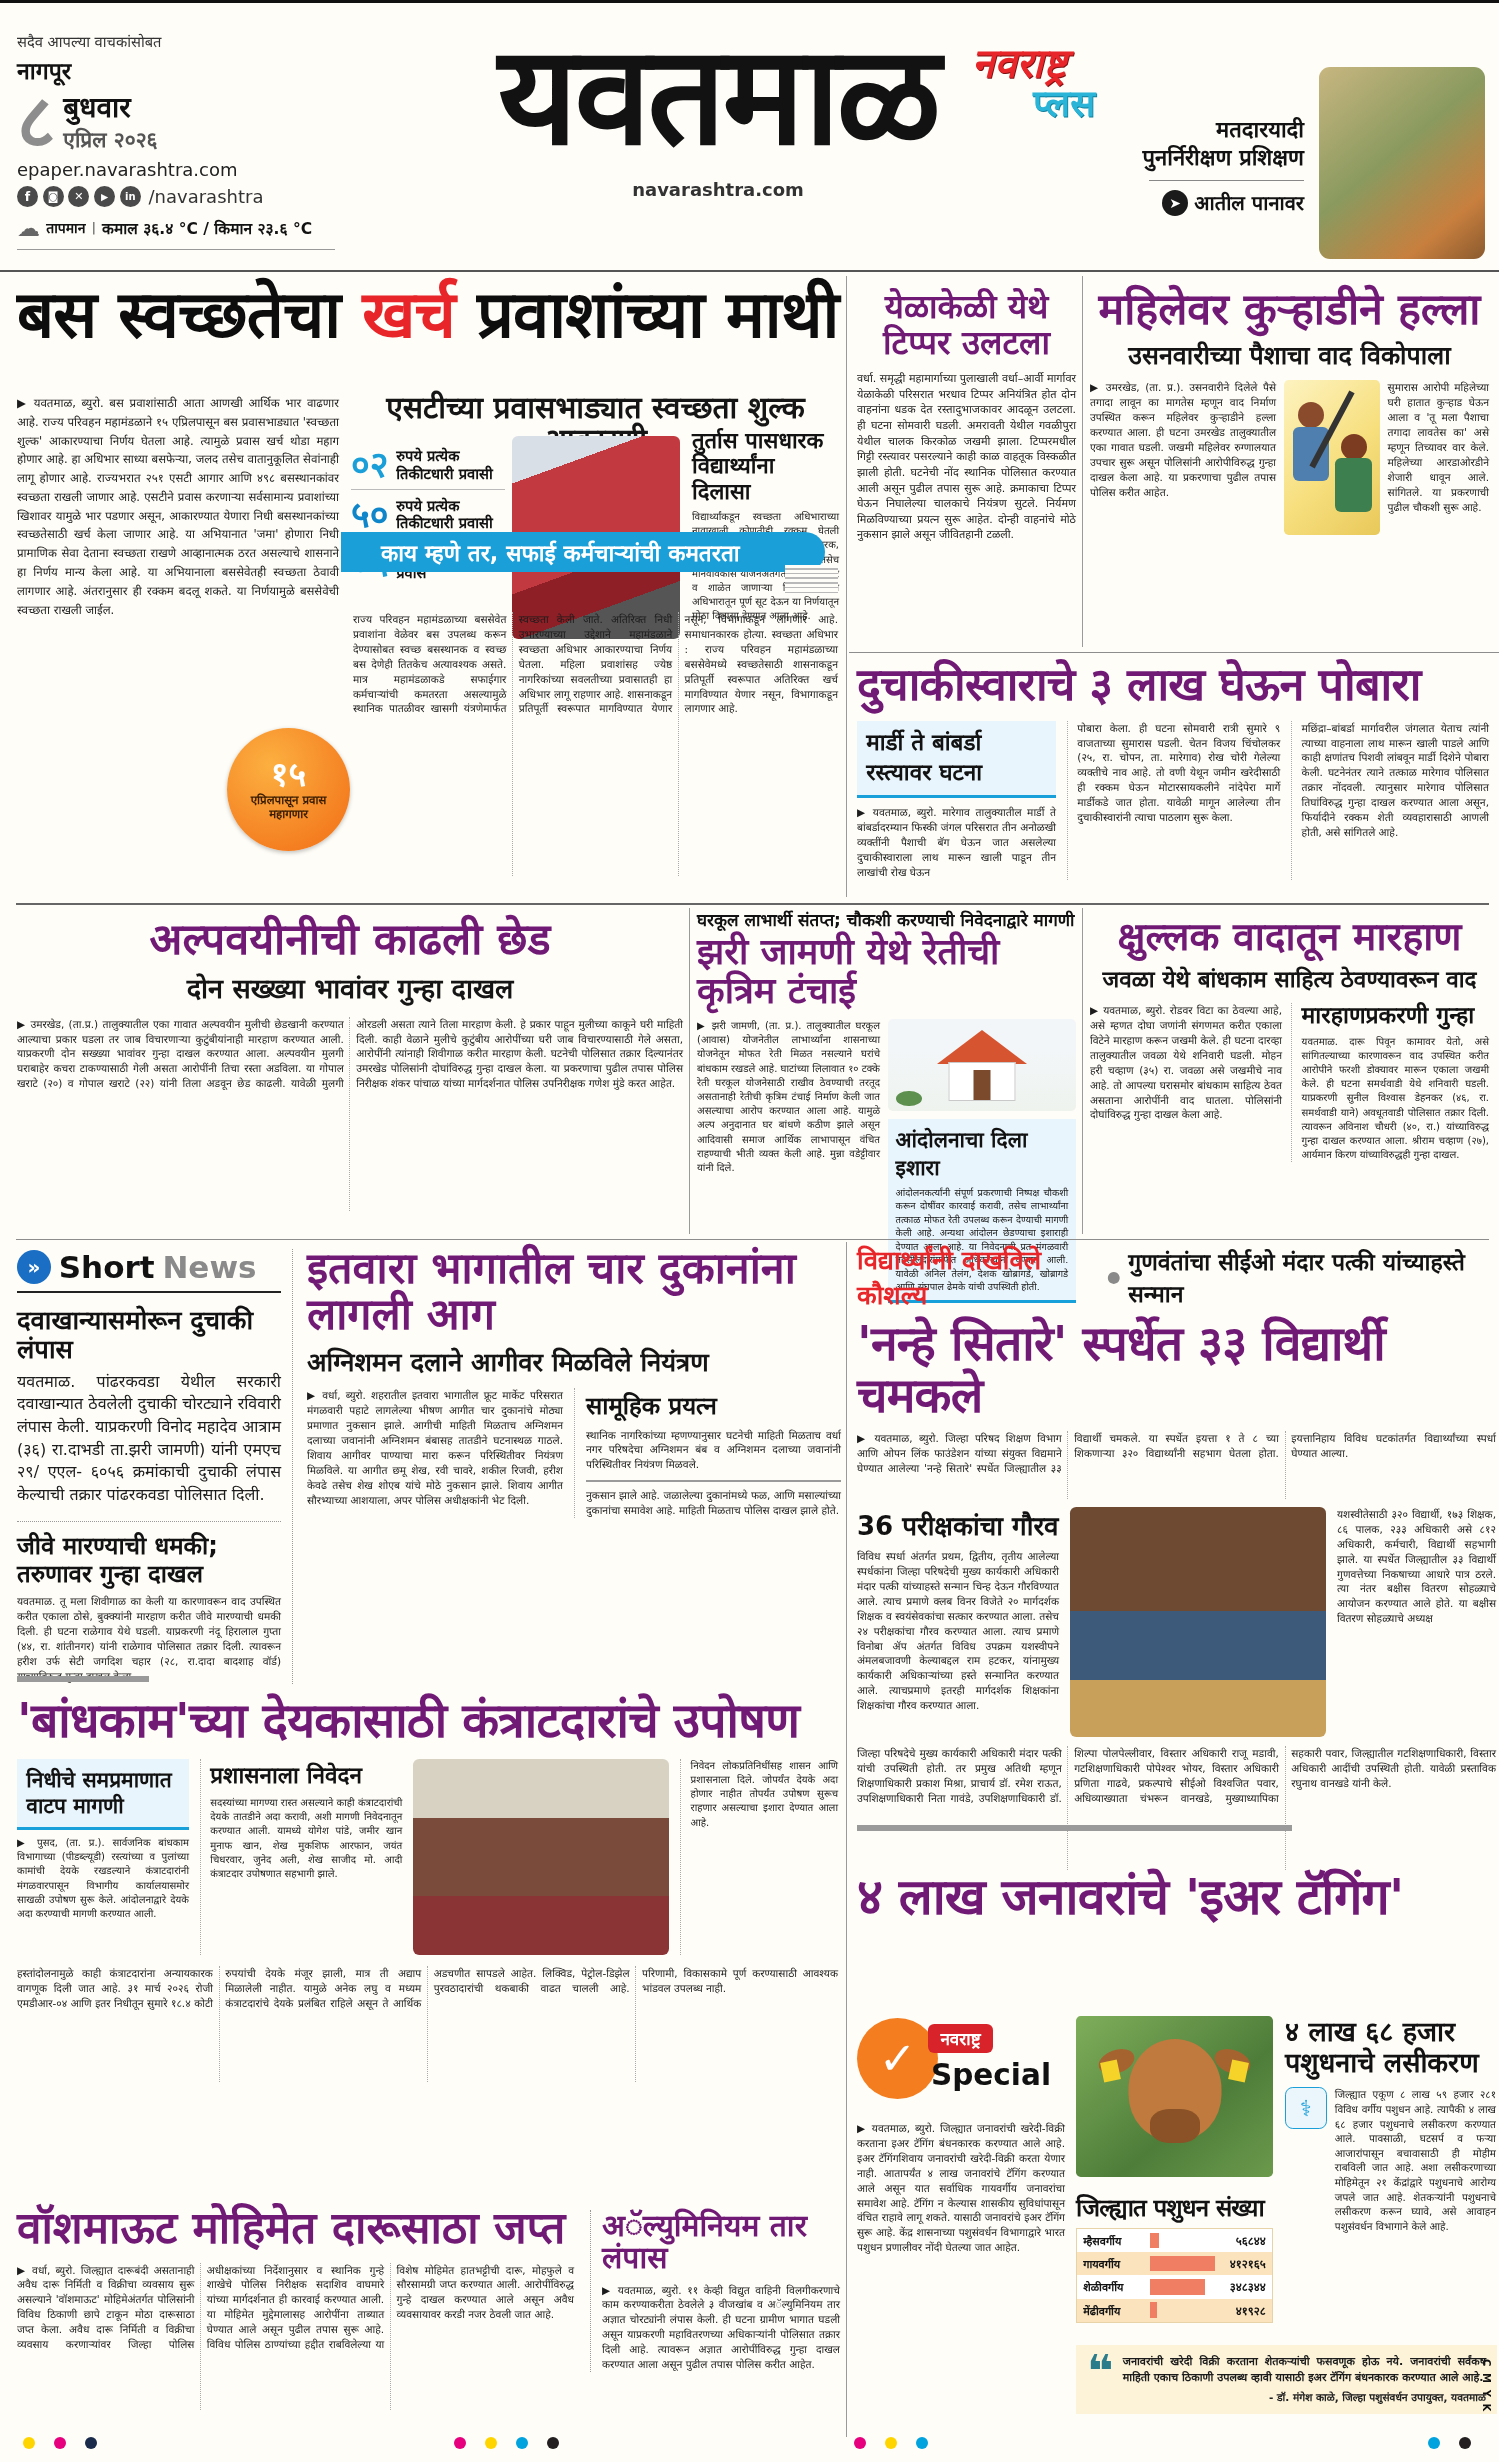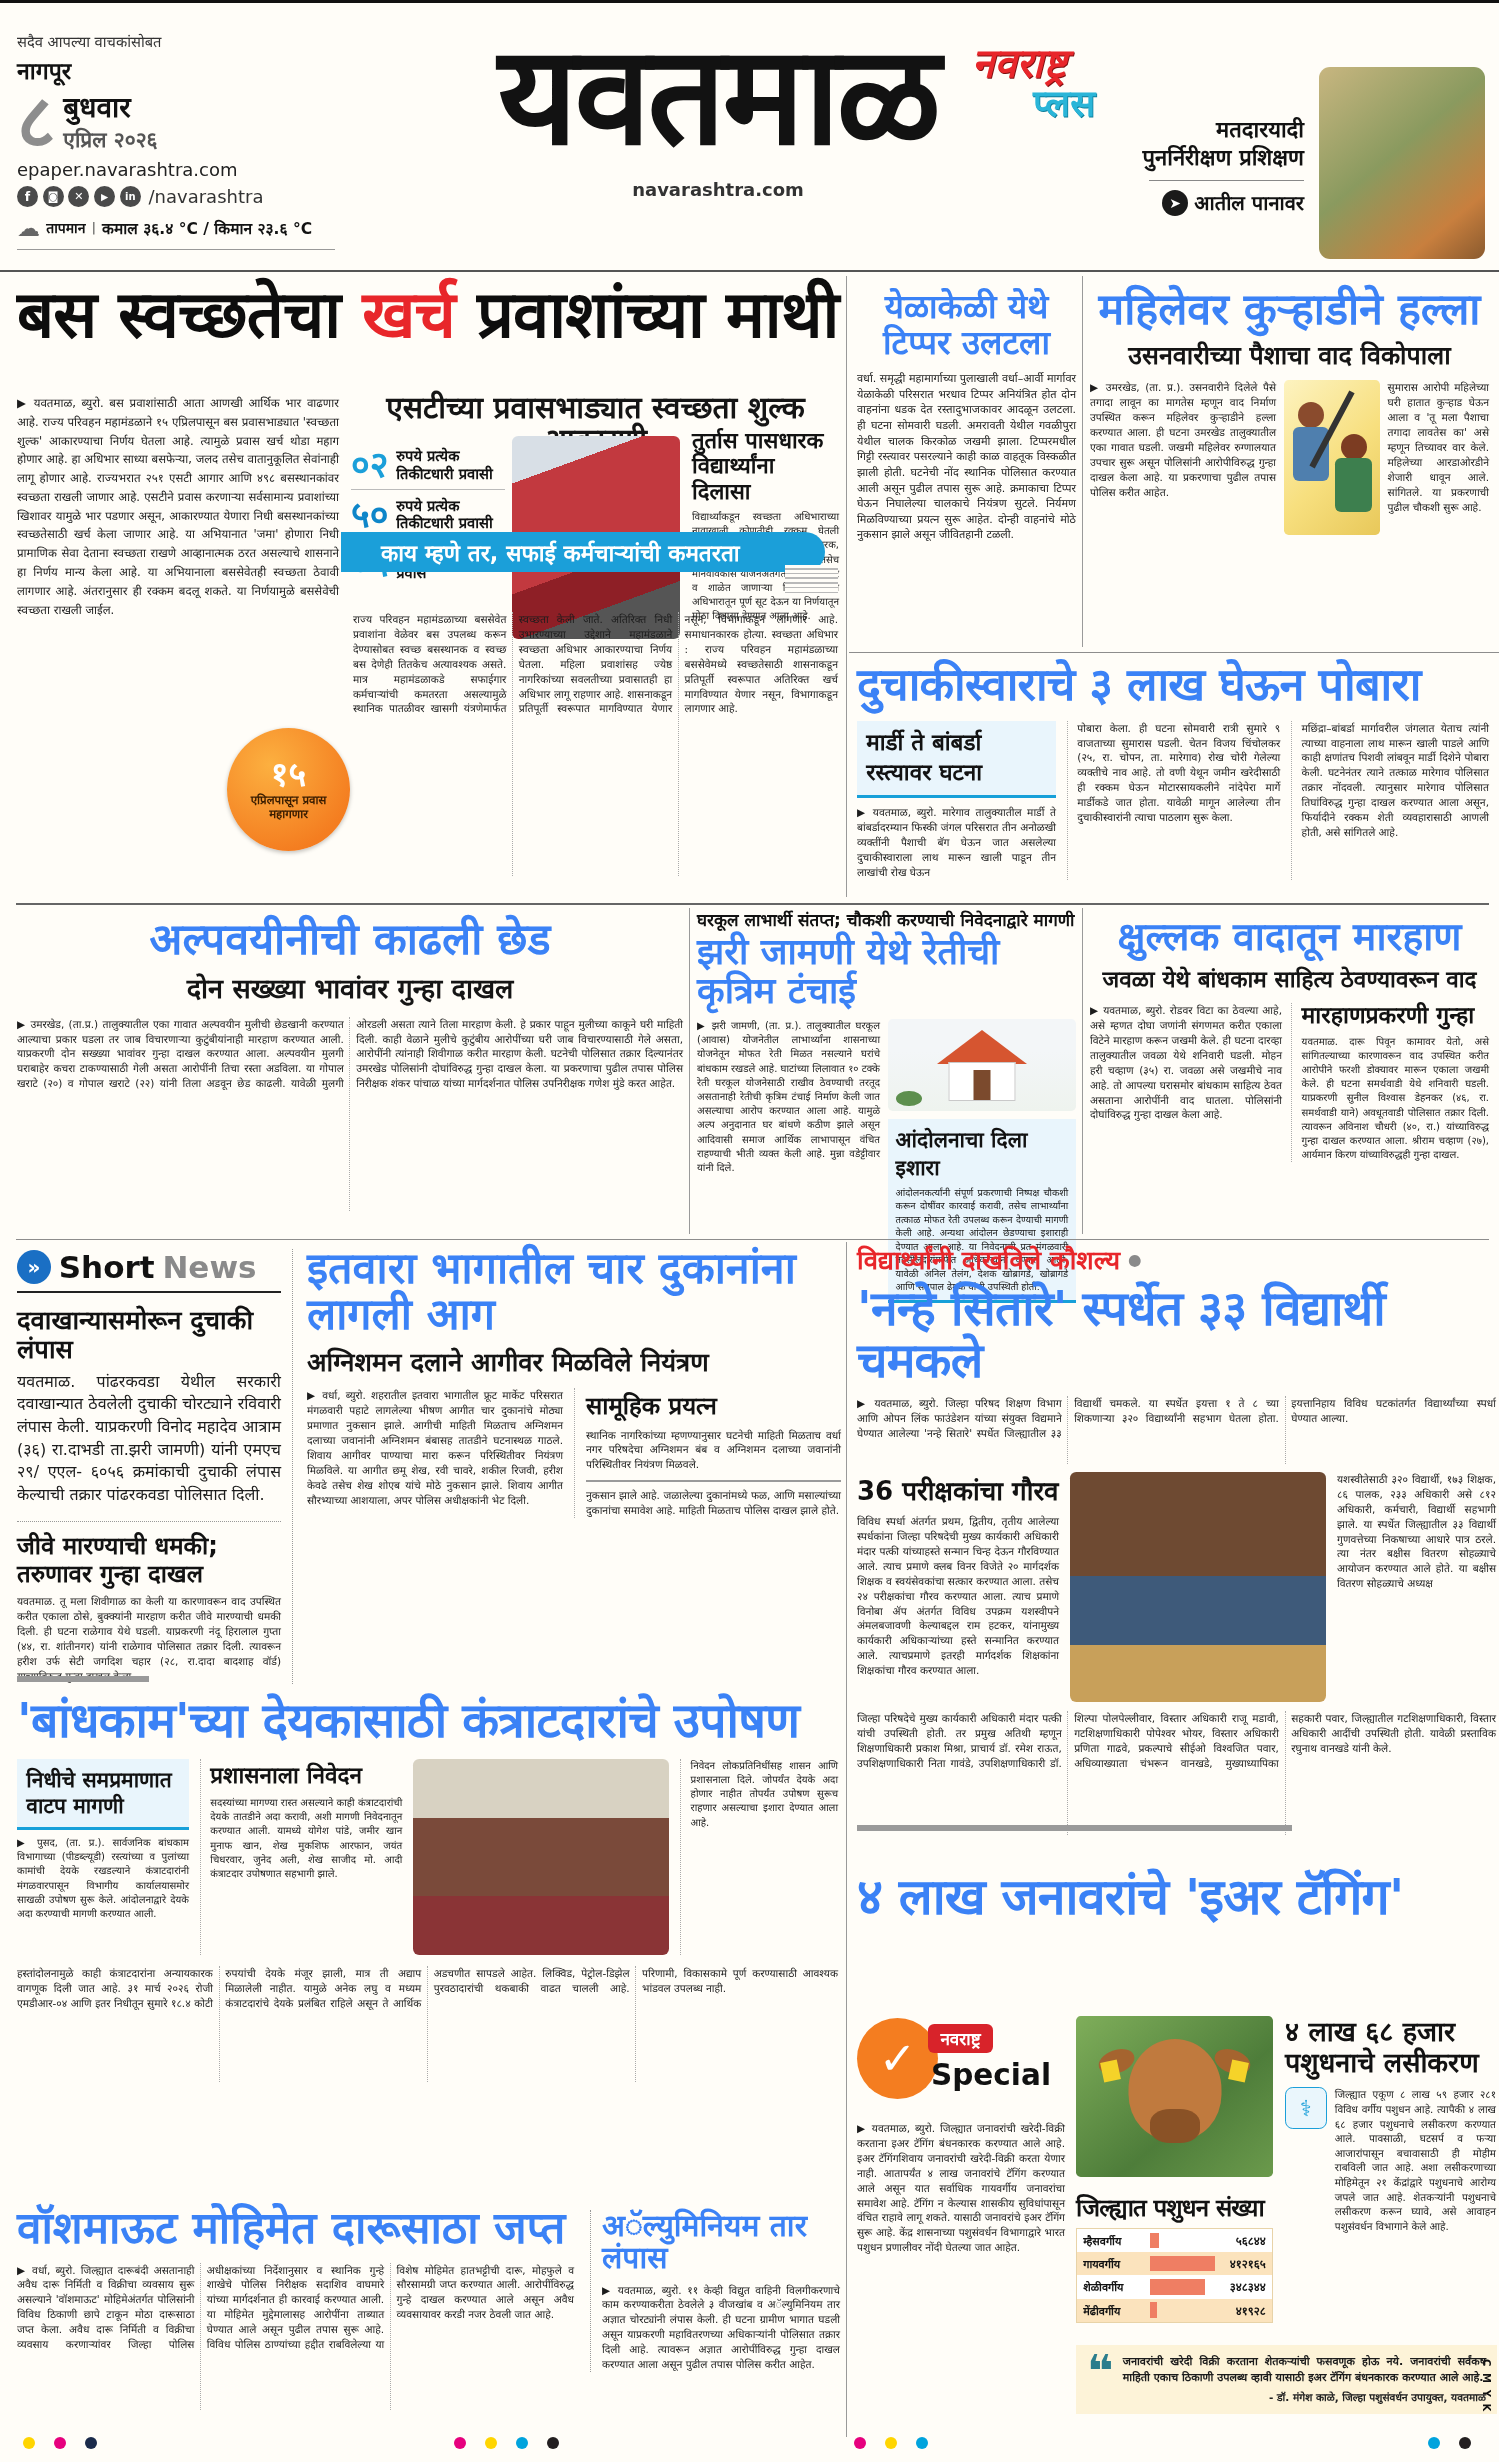--- a/index.html
+++ b/index.html
@@ -1,21 +1,21 @@
 <!DOCTYPE html>
 <html style="font-size:12.4px"><head>
 <meta charset="utf-8">
 <style>
   html,body{margin:0;padding:0;background:#e8e8e4;}
   .page{position:relative;width:1499px;height:2462px;background:#fffdf8;color:#121212;
         font-family:"DejaVu Sans","Liberation Sans",sans-serif;overflow:hidden;}
   .abs{position:absolute;}
   .jt{text-align:justify;line-height:1.42;font-size:10.5px;color:#1c1c1c;}
   .h-xl{font-weight:800;line-height:1.0;letter-spacing:-0.8px;color:#0d0d0d;}
-  .h-lg{font-weight:800;line-height:1.08;color:#3b82f6;}
+  .h-lg{font-weight:800;line-height:1.08;color:#701a75;}
   .deck{font-weight:700;color:#151515;}
   .vline{position:absolute;width:0.8px;background:#9a9a9a;}
   .hline{position:absolute;height:0.8px;background:#8d8d8d;}
   .cols2{column-count:2;column-gap:12.4px;column-rule:0.8px dotted #aaa;}
   .cols3{column-count:3;column-gap:12.4px;column-rule:0.8px dotted #aaa;}
   .photo{border-radius:6.2px;background:linear-gradient(135deg,#b9a37a,#7e8a5a 55%,#55603c);}
   .kbox{background:#e9f5fc;border-bottom:3.1px solid #17a0d9;padding:7.8px 9.3px;}
   .band{background:#1b9fd9;color:#fff;display:flex;align-items:center;padding:0 15.5px;
         border-radius:0 22px 22px 0;font-weight:800;}
   .stripes{background:repeating-linear-gradient(#fffdf8 0 3.1px,#b9b9b9 3.1px 4.7px);}
@@ -239,20 +239,21 @@
       </div>
     </div>
   </div>
 
   <div class="vline" style="left:846px;top:1242px;height:1195px;"></div>
 
   <div class="abs" style="left:857px;top:1242px;width:639px;">
     <div style="display:flex;align-items:center;gap:7.8px;">
       <span style="font-size:25.6px;font-weight:800;color:#e8262a;">विद्यार्थ्यांनी दाखविले कौशल्य</span>
       <span style="font-size:15.5px;color:#8a8a8a;">●</span>
+      <span style="font-size:23px;font-weight:800;">गुणवंतांचा सीईओ मंदार पत्की यांच्याहस्ते सन्मान</span>
     </div>
     <div class="h-lg" style="font-size:48px;margin-top:6.2px;letter-spacing:-0.8px;">'नन्हे सितारे' स्पर्धेत ३३ विद्यार्थी चमकले</div>
     <div class="jt cols3" style="font-size:10.5px;margin-top:9.3px;height:68px;">▶ यवतमाळ, ब्युरो. जिल्हा परिषद शिक्षण विभाग आणि ओपन लिंक फाउंडेशन यांच्या संयुक्त विद्यमाने घेण्यात आलेल्या 'नन्हे सितारे' स्पर्धेत जिल्ह्यातील ३३ विद्यार्थी चमकले. या स्पर्धेत इयत्ता १ ते ८ च्या शिकणाऱ्या ३२० विद्यार्थ्यांनी सहभाग घेतला होता. इयत्तानिहाय विविध घटकांतर्गत विद्यार्थ्यांच्या स्पर्धा घेण्यात आल्या.</div>
     <div style="display:flex;gap:11px;margin-top:7.8px;">
       <div style="width:202px;flex:none;">
         <div style="font-size:26px;font-weight:800;">36 परीक्षकांचा गौरव</div>
         <div class="jt" style="font-size:10.5px;margin-top:6.2px;">विविध स्पर्धा अंतर्गत प्रथम, द्वितीय, तृतीय आलेल्या स्पर्धकांना जिल्हा परिषदेची मुख्य कार्यकारी अधिकारी मंदार पत्की यांच्याहस्ते सन्मान चिन्ह देऊन गौरविण्यात आले. त्याच प्रमाणे क्लब विनर विजेते २० मार्गदर्शक शिक्षक व स्वयंसेवकांचा सत्कार करण्यात आला. तसेच २४ परीक्षकांचा गौरव करण्यात आला. त्याच प्रमाणे विनोबा ॲप अंतर्गत विविध उपक्रम यशस्वीपने अंमलबजावणी केल्याबद्दल राम हटकर, यांनामुख्य कार्यकारी अधिकाऱ्यांच्या हस्ते सन्मानित करण्यात आले. त्याचप्रमाणे इतरही मार्गदर्शक शिक्षकांना शिक्षकांचा गौरव करण्यात आला.</div>
       </div>
       <div class="photo" style="width:256px;height:230px;flex:none;background:linear-gradient(180deg,#6e4a32 0 45%,#3e5a7a 45% 75%,#c8a05a 75%);"></div>
       <div class="jt" style="flex:1;font-size:10.5px;">यशस्वीतेसाठी ३२० विद्यार्थी, १७३ शिक्षक, ८६ पालक, २३३ अधिकारी असे ८१२ अधिकारी, कर्मचारी, विद्यार्थी सहभागी झाले. या स्पर्धेत जिल्ह्यातील ३३ विद्यार्थी गुणवत्तेच्या निकषाच्या आधारे पात्र ठरले. त्या नंतर बक्षीस वितरण सोहळ्याचे आयोजन करण्यात आले होते. या बक्षीस वितरण सोहळ्याचे अध्यक्ष</div>

